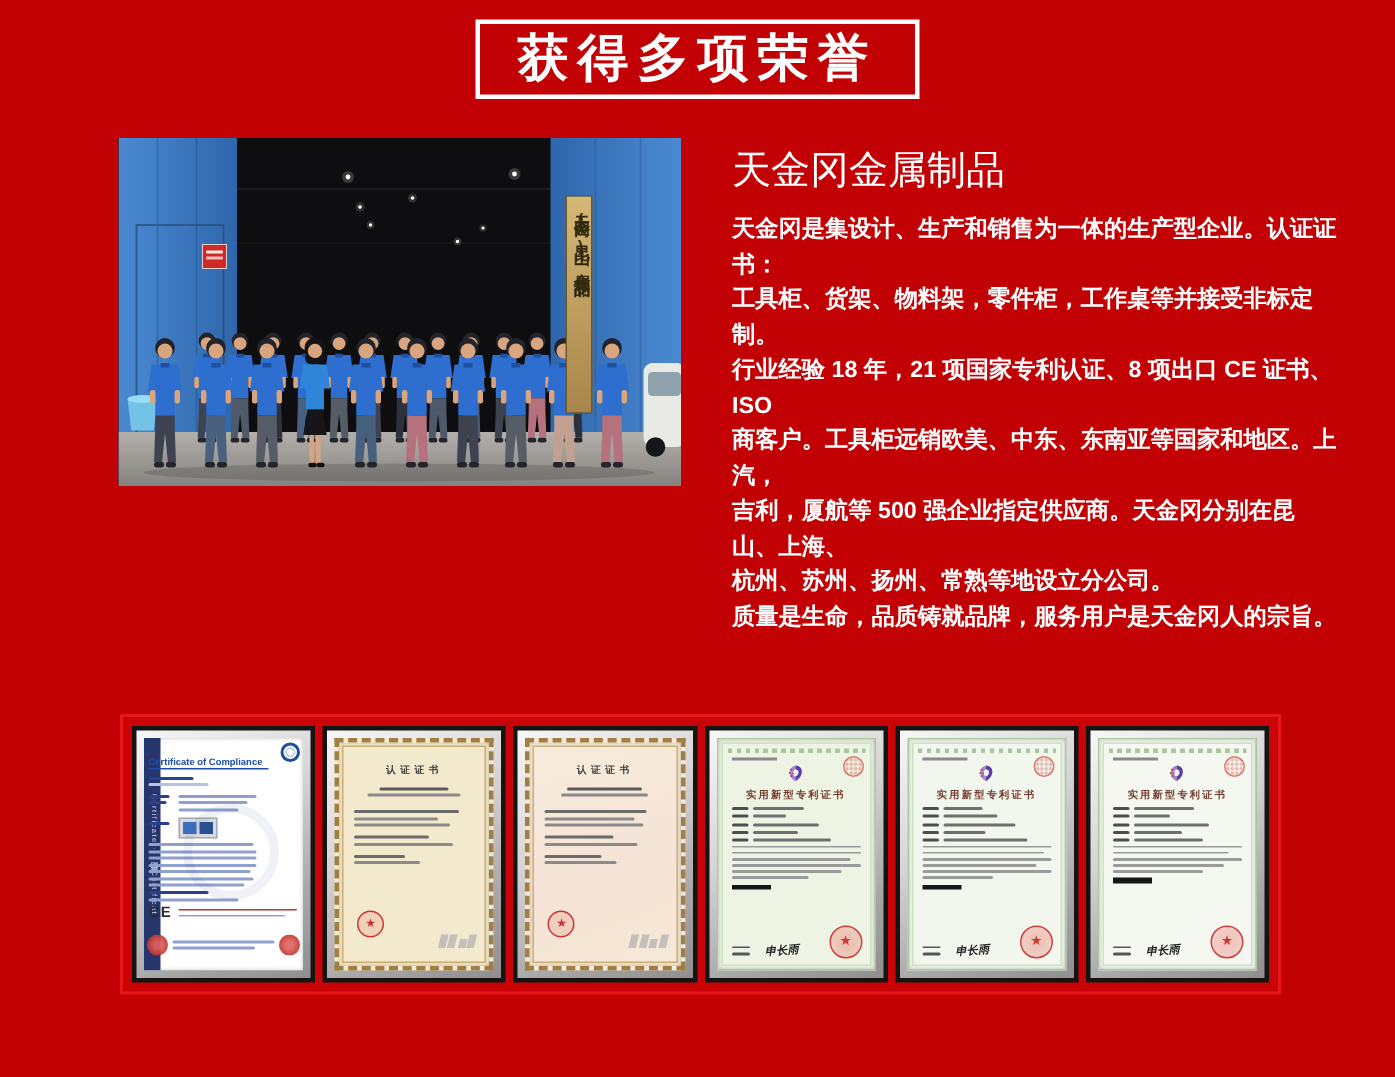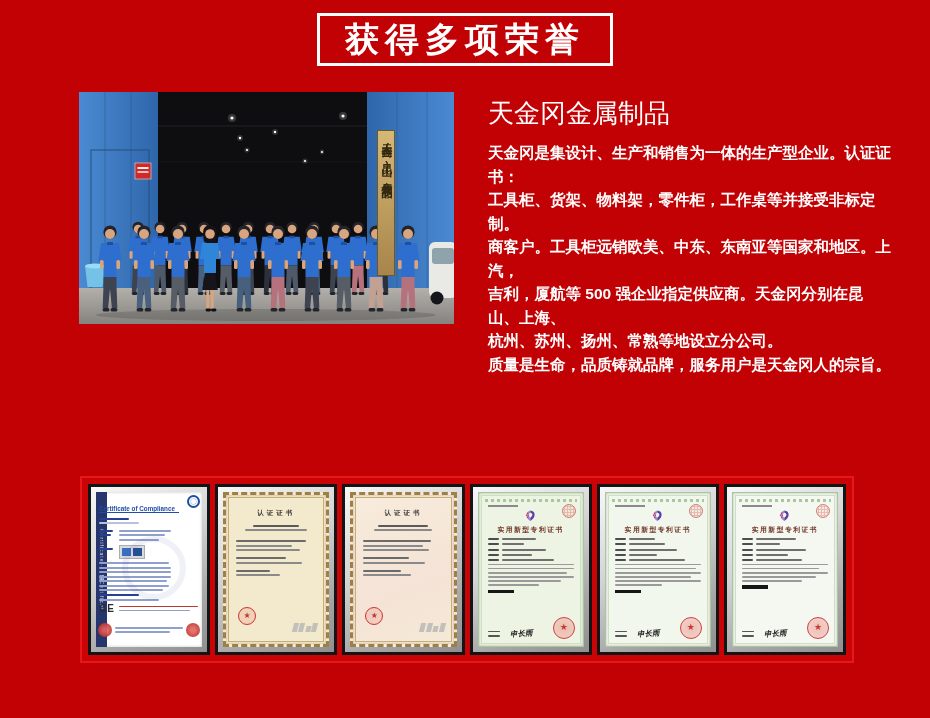--- a/index.html
+++ b/index.html
@@ -252,20 +252,21 @@
         <use href="#worker" width="26" height="90" transform="translate(316,132)" color="#b5727c"></use>
       </g>
     </svg>
     <div class="gold-sign">天金冈(昆山)金属制品</div>
   </div>
 
   <div class="company">
     <h2 class="company-name">天金冈金属制品</h2>
     <div class="company-line">天金冈是集设计、生产和销售为一体的生产型企业。认证证书：</div>
     <div class="company-line">工具柜、货架、物料架，零件柜，工作桌等并接受非标定制。</div>
+    <div class="company-line">行业经验 18 年，21 项国家专利认证、8 项出口 CE 证书、ISO</div>
     <div class="company-line">商客户。工具柜远销欧美、中东、东南亚等国家和地区。上汽，</div>
     <div class="company-line">吉利，厦航等 500 强企业指定供应商。天金冈分别在昆山、上海、</div>
     <div class="company-line">杭州、苏州、扬州、常熟等地设立分公司。</div>
     <div class="company-line">质量是生命，品质铸就品牌，服务用户是天金冈人的宗旨。</div>
   </div>
 </div>
 
 <div class="certs-panel">
 
   <div class="cert">

